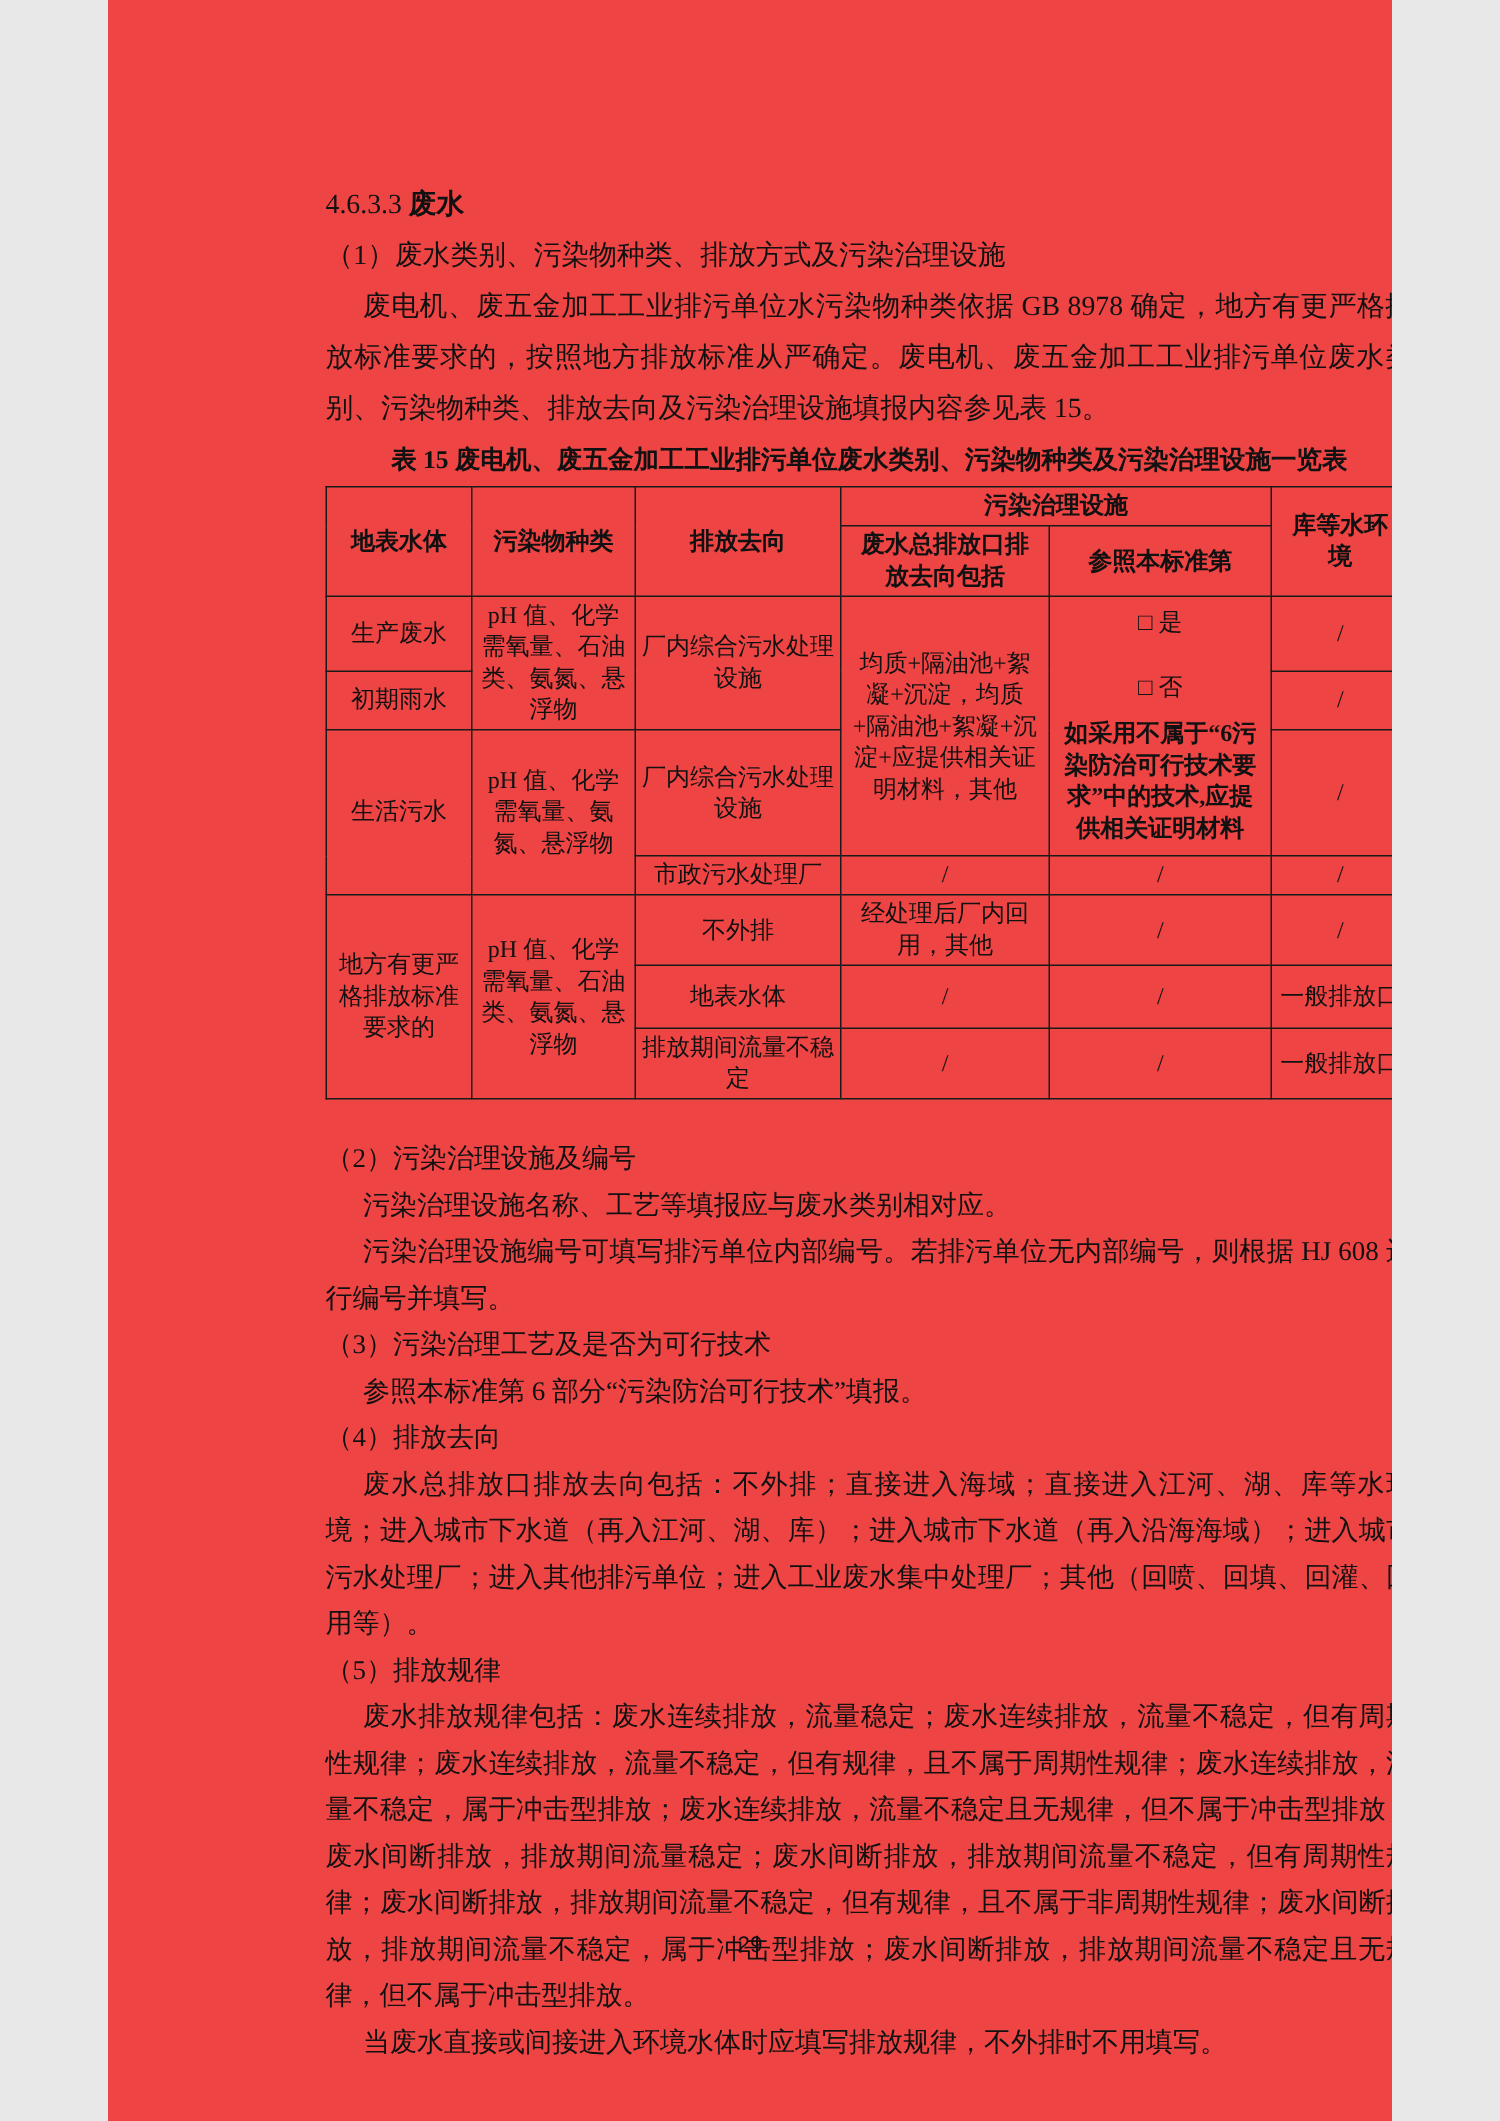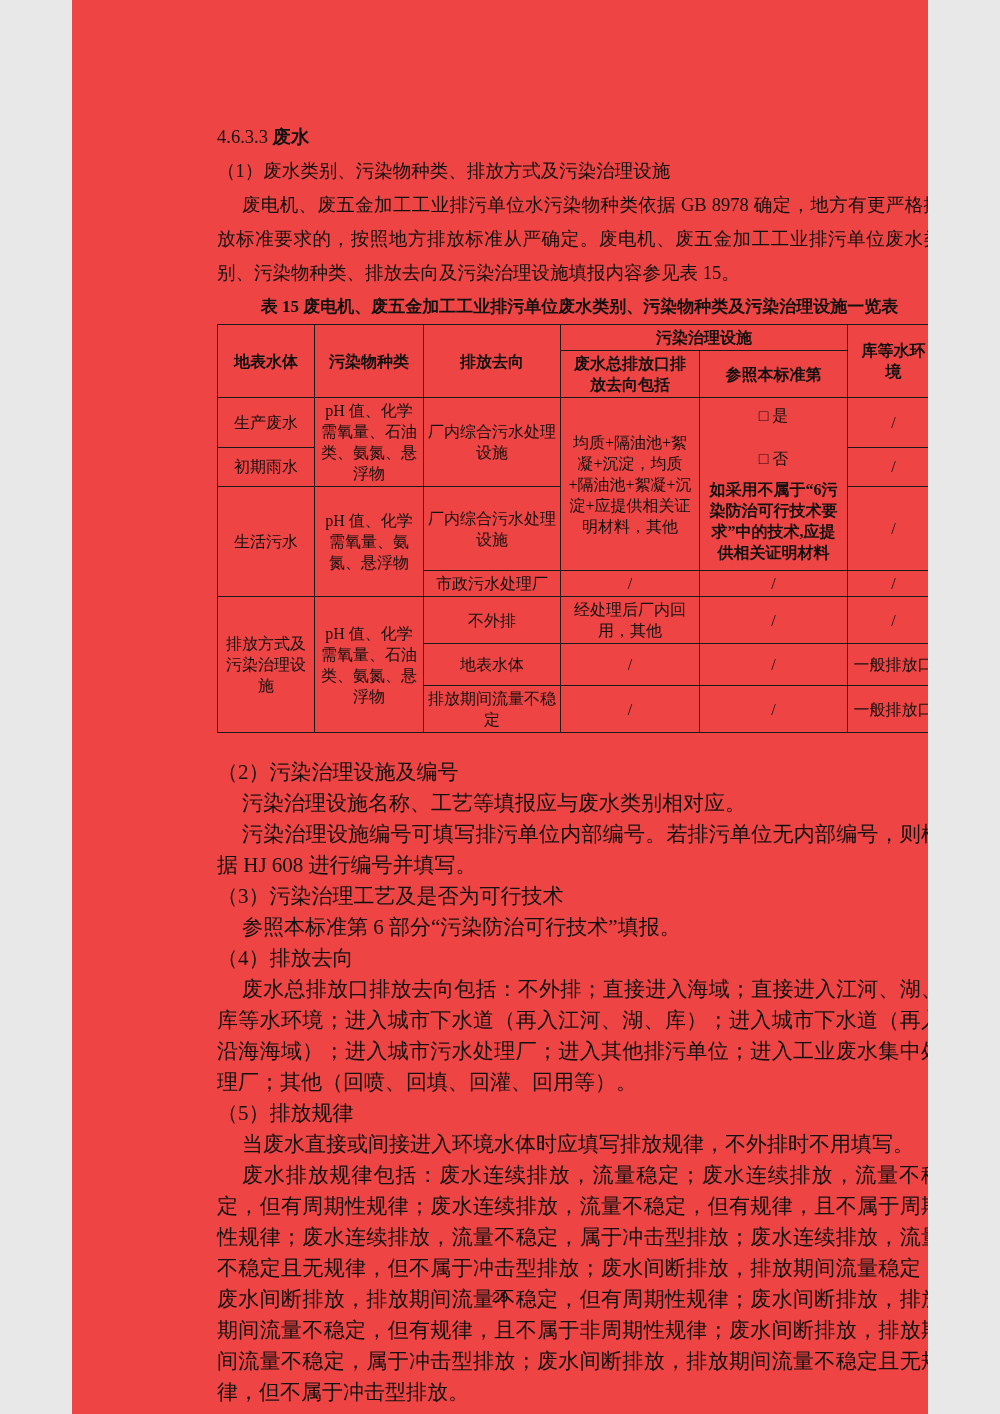--- a/index.html
+++ b/index.html
@@ -13,21 +13,21 @@
     margin: 0 auto;
     overflow: hidden;
   }
   .content {
     position: absolute;
     left: 145px;
     top: 120px;
     width: 725px;
   }
   .top-block { font-size: 18.5px; line-height: 34px; }
-  .bottom-block { font-size: 21px; line-height: 31px; margin-top: 24px; }
+  .bottom-block { font-size: 18px; line-height: 31px; margin-top: 24px; }
   .heading { font-size: 18.5px; font-weight: normal; }
   .heading b { font-weight: bold; }
   .item-label { }
   .para { text-align: justify; text-indent: 25px; }
   .table-title {
     text-align: center;
     font-weight: bold;
     font-size: 17px;
     line-height: 34px;
   }
@@ -121,21 +121,21 @@
         <td>厂内综合污水处理设施</td>
         <td class="col-outlet">/</td>
       </tr>
       <tr style="height:26px">
         <td>市政污水处理厂</td>
         <td>/</td>
         <td>/</td>
         <td class="col-outlet">/</td>
       </tr>
       <tr style="height:40px">
-        <td rowspan="3">排放方式及污染治理设施</td>
+        <td rowspan="3">地方有更严格排放标准要求的</td>
         <td rowspan="3">pH 值、化学需氧量、石油类、氨氮、悬浮物</td>
         <td>不外排</td>
         <td>经处理后厂内回用，其他</td>
         <td>/</td>
         <td class="col-outlet">/</td>
       </tr>
       <tr style="height:42px">
         <td>地表水体</td>
         <td>/</td>
         <td>/</td>
@@ -155,19 +155,19 @@
       <div class="para">污染治理设施名称、工艺等填报应与废水类别相对应。</div>
       <div class="para">污染治理设施编号可填写排污单位内部编号。若排污单位无内部编号，则根据 HJ 608 进行编号并填写。</div>
 
       <div class="item-label">（3）污染治理工艺及是否为可行技术</div>
       <div class="para">参照本标准第 6 部分“污染防治可行技术”填报。</div>
 
       <div class="item-label">（4）排放去向</div>
       <div class="para">废水总排放口排放去向包括：不外排；直接进入海域；直接进入江河、湖、库等水环境；进入城市下水道（再入江河、湖、库）；进入城市下水道（再入沿海海域）；进入城市污水处理厂；进入其他排污单位；进入工业废水集中处理厂；其他（回喷、回填、回灌、回用等）。</div>
 
       <div class="item-label">（5）排放规律</div>
+      <div class="para">废水排放规律包括：废水连续排放，流量稳定；废水连续排放，流量不稳定，但有周期性规律；废水连续排放，流量不稳定，但有规律，且不属于周期性规律；废水连续排放，流量不稳定，属于冲击型排放；废水连续排放，流量不稳定且无规律，但不属于冲击型排放；废水间断排放，排放期间流量稳定；废水间断排放，排放期间流量不稳定，但有周期性规律；废水间断排放，排放期间流量不稳定，但有规律，且不属于非周期性规律；废水间断排放，排放期间流量不稳定，属于冲击型排放；废水间断排放，排放期间流量不稳定且无规律，但不属于冲击型排放。</div>
       <div class="para">当废水直接或间接进入环境水体时应填写排放规律，不外排时不用填写。</div>
-      <div class="para">废水排放规律包括：废水连续排放，流量稳定；废水连续排放，流量不稳定，但有周期性规律；废水连续排放，流量不稳定，但有规律，且不属于周期性规律；废水连续排放，流量不稳定，属于冲击型排放；废水连续排放，流量不稳定且无规律，但不属于冲击型排放；废水间断排放，排放期间流量稳定；废水间断排放，排放期间流量不稳定，但有周期性规律；废水间断排放，排放期间流量不稳定，但有规律，且不属于非周期性规律；废水间断排放，排放期间流量不稳定，属于冲击型排放；废水间断排放，排放期间流量不稳定且无规律，但不属于冲击型排放。</div>
     </div>
   </div>
 
   <div class="page-number">29</div>
 </div>
 
 </body></html>

